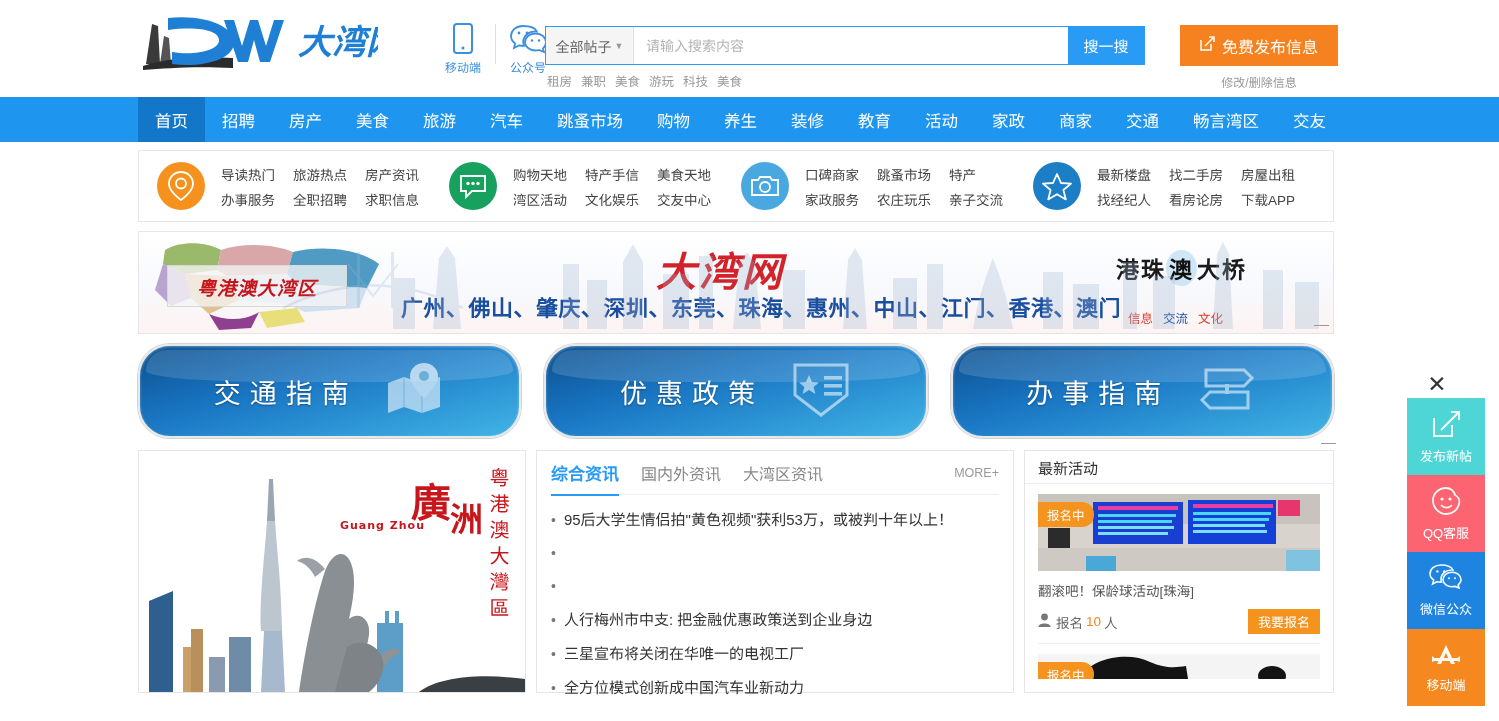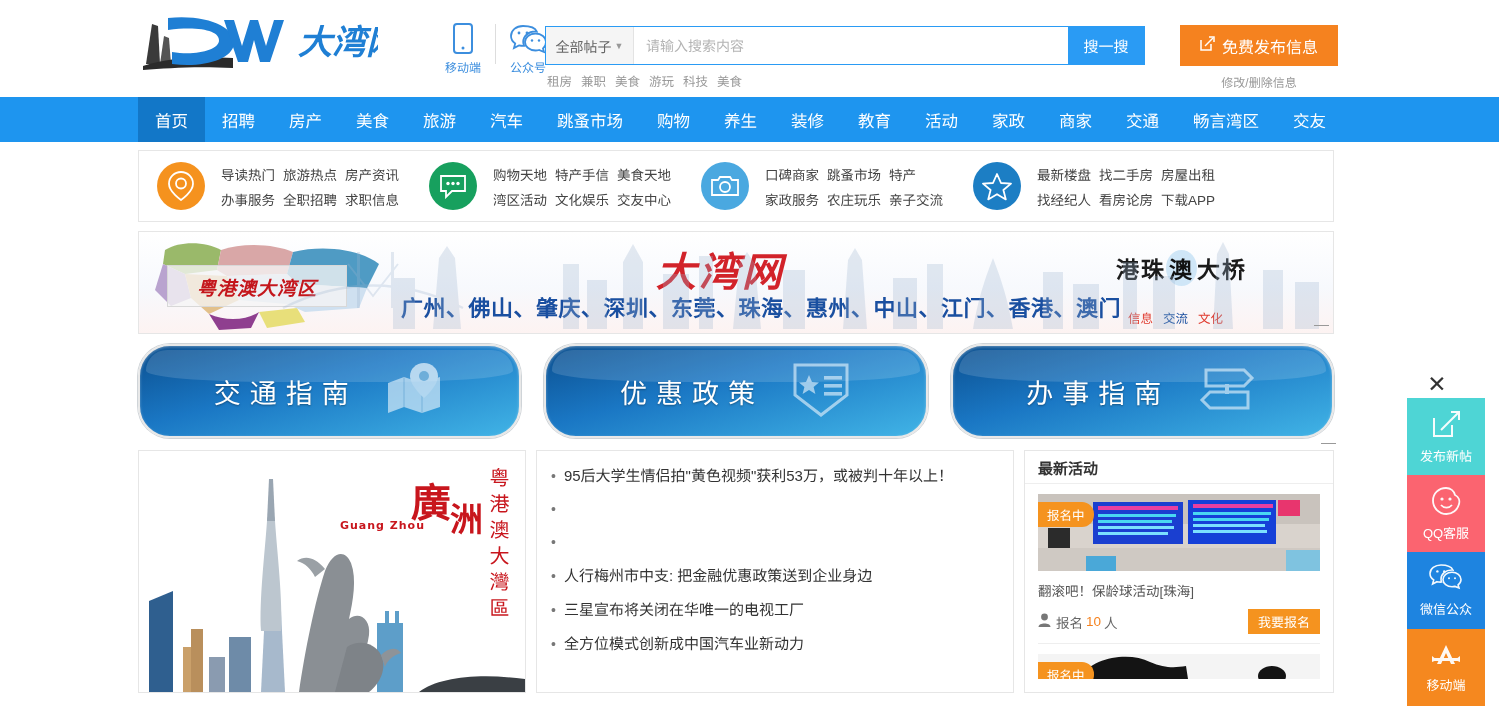--- a/index.html
+++ b/index.html
@@ -51,21 +51,21 @@
   }
   .nav-item.active { background:#1277c8; }
 
   
   .quick {
     margin:8px 138px 0 138px; width:1196px; height:72px; border:1px solid #e6e6e6;
     background:#fff; display:flex; align-items:center;
   }
   .qgroup { display:flex; align-items:center; padding:0 12px 0 18px; }
   .qcircle { width:48px; height:48px; border-radius:50%; display:flex; align-items:center; justify-content:center; flex:0 0 48px; }
-  .qlinks { display:grid; grid-template-columns:repeat(3,auto); gap:5px 8px; margin-left:16px; }
+  .qlinks { display:grid; grid-template-columns:repeat(3,auto); gap:5px 18px; margin-left:16px; }
   .qlinks a { font-size:13.5px; color:#444; text-decoration:none; white-space:nowrap; cursor:pointer; }
 
   
   .banner {
     position:relative; margin:9px 138px 0 138px; width:1196px; height:103px;
     border:1px solid #e6e6e6; overflow:hidden;
     background:linear-gradient(180deg,#ffffff 0%,#f7f9fd 55%,#fdf3f2 100%);
   }
   .banner .map-art { position:absolute; left:8px; top:2px; }
   .banner .plaque {
@@ -138,21 +138,21 @@
   .ntab.active { color:#2a9bf4; font-weight:bold; font-size:17px; }
   .ntab.active::after { content:""; position:absolute; left:0; right:0; bottom:-1px; height:2px; background:#2a9bf4; }
   .more { margin-left:auto; font-size:12.5px; color:#999; cursor:pointer; }
   .news-list { padding-top:8px; }
   .news-li { display:flex; align-items:baseline; gap:8px; font-size:15px; color:#333; line-height:33px;
     cursor:pointer; white-space:nowrap; overflow:hidden; }
   .news-li .dot { color:#777; font-size:14px; }
 
   .act { width:310px; flex:0 0 310px; border:1px solid #e6e6e6; background:#fff; height:243px; overflow:hidden; }
   .act-h { height:33px; display:flex; align-items:center; padding:0 13px; font-size:15px;
-    font-weight:bold; color:#333; border-bottom:1px solid #eee; }
+    font-weight:normal; color:#333; border-bottom:1px solid #eee; }
   .act-card { padding:10px 13px 0; }
   .act-thumb { position:relative; width:282px; height:77px; overflow:hidden; }
   .badge { position:absolute; left:0; top:8px; background:#f5931f; color:#fff; font-size:12.5px;
     padding:3px 9px; border-radius:0 12px 12px 0; z-index:3; }
   .act-title { font-size:13.5px; color:#555; margin-top:9px; cursor:pointer; }
   .act-meta { display:flex; align-items:center; margin-top:9px; font-size:13.5px; color:#666; }
   .act-meta .cnt { color:#f5821f; margin:0 3px; }
   .join-btn { margin-left:auto; background:#f5931f; color:#fff; font-size:13px; padding:3px 10px;
     border:none; cursor:pointer; font-family:"Liberation Sans", sans-serif; }
   .act-div { height:1px; background:#eee; margin:9px 13px 0; }
@@ -454,20 +454,26 @@
         <path d="M242 204 C250 196 258 196 262 202 C254 204 248 210 246 216 Z" fill="#8e9398"></path>
         <path d="M280 241 C300 226 340 222 386 228 L386 241 Z" fill="#3a3f44"></path>
       </svg>
       <div class="gz-cn">廣</div>
       <div class="gz-zhou">洲</div>
       <div class="gz-py">Guang Zhou</div>
       <div class="gz-vert">粤港澳大灣區</div>
     </div>
 
     <div class="news">
+      <div class="news-tabs">
+        <div class="ntab active">综合资讯</div>
+        <div class="ntab">国内外资讯</div>
+        <div class="ntab">大湾区资讯</div>
+        <div class="more">MORE+</div>
+      </div>
       <div class="news-list">
         <div class="news-li">
             <span class="dot">•</span>
             <span>95后大学生情侣拍"黄色视频"获利53万，或被判十年以上！</span>
           </div>
         <div class="news-li">
             <span class="dot">•</span>
           </div>
         <div class="news-li">
             <span class="dot">•</span>

